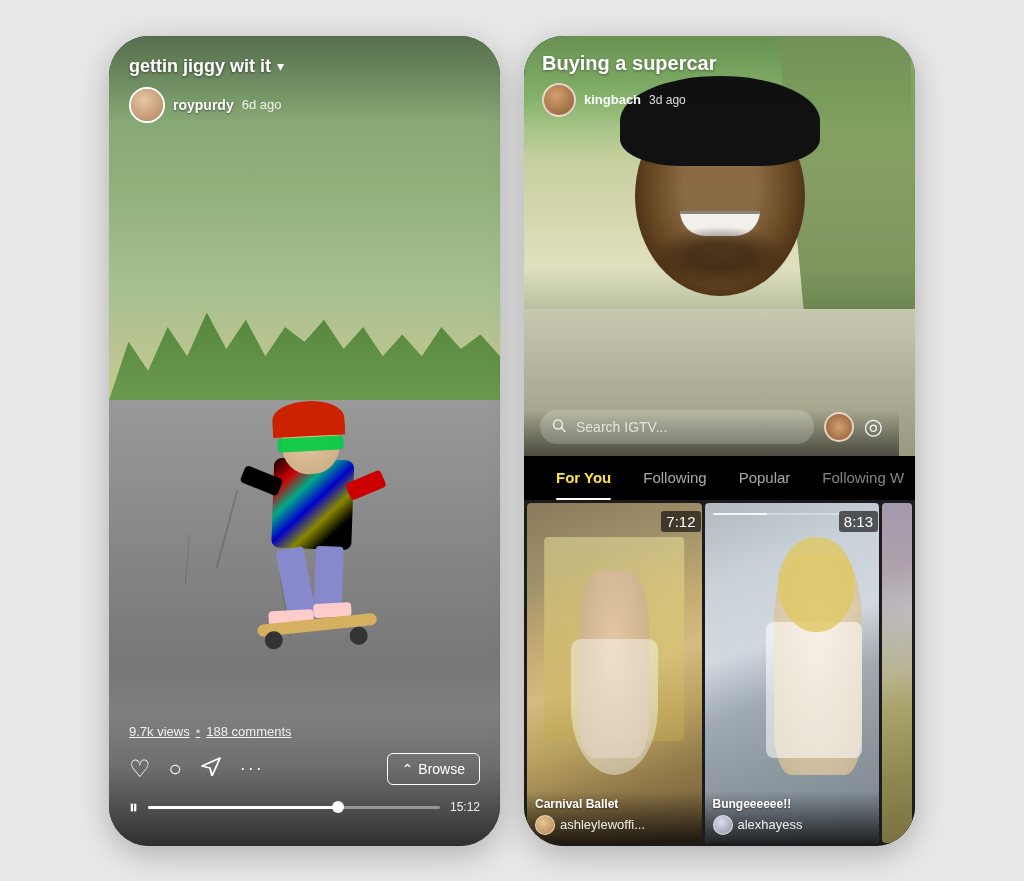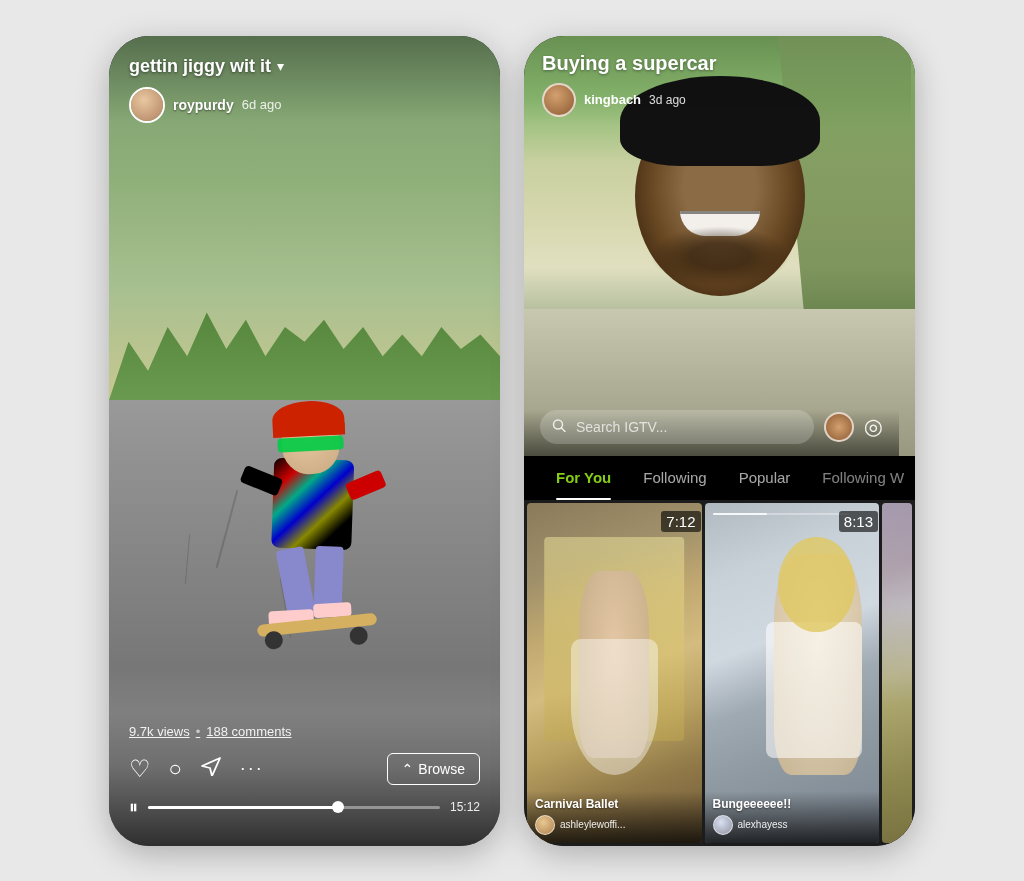--- a/index.html
+++ b/index.html
@@ -287,21 +287,21 @@
       font-weight: 500;
       padding: 0 16px;
       height: 44px;
       display: flex;
       align-items: center;
       cursor: pointer;
       position: relative;
       white-space: nowrap;
     }
     .tab-item.active {
-      color: #84cc16;
+      color: #fde047;
       font-weight: 700;
     }
     .tab-item.active::after {
       content: '';
       position: absolute;
       bottom: 0; left: 16px; right: 16px;
       height: 2px;
       background: #fff;
       border-radius: 1px;
     }
@@ -385,21 +385,21 @@
     .thumb-avatar {
       width: 20px;
       height: 20px;
       border-radius: 50%;
       background: radial-gradient(circle at 40% 35%, #e8c890, #b08050);
       border: 1.5px solid rgba(255,255,255,0.6);
       flex-shrink: 0;
     }
     .thumb-username {
       color: rgba(255,255,255,0.9);
-      font-size: 10px;
+      font-size: 13px;
     }
     
     .road-surface {
       position: absolute;
       bottom: 0; left: 0; right: 0;
       height: 55%;
       background: linear-gradient(180deg, #999 0%, #888 30%, #777 60%, #888 80%, #999 100%);
     }
     .road-crack {
       position: absolute;

